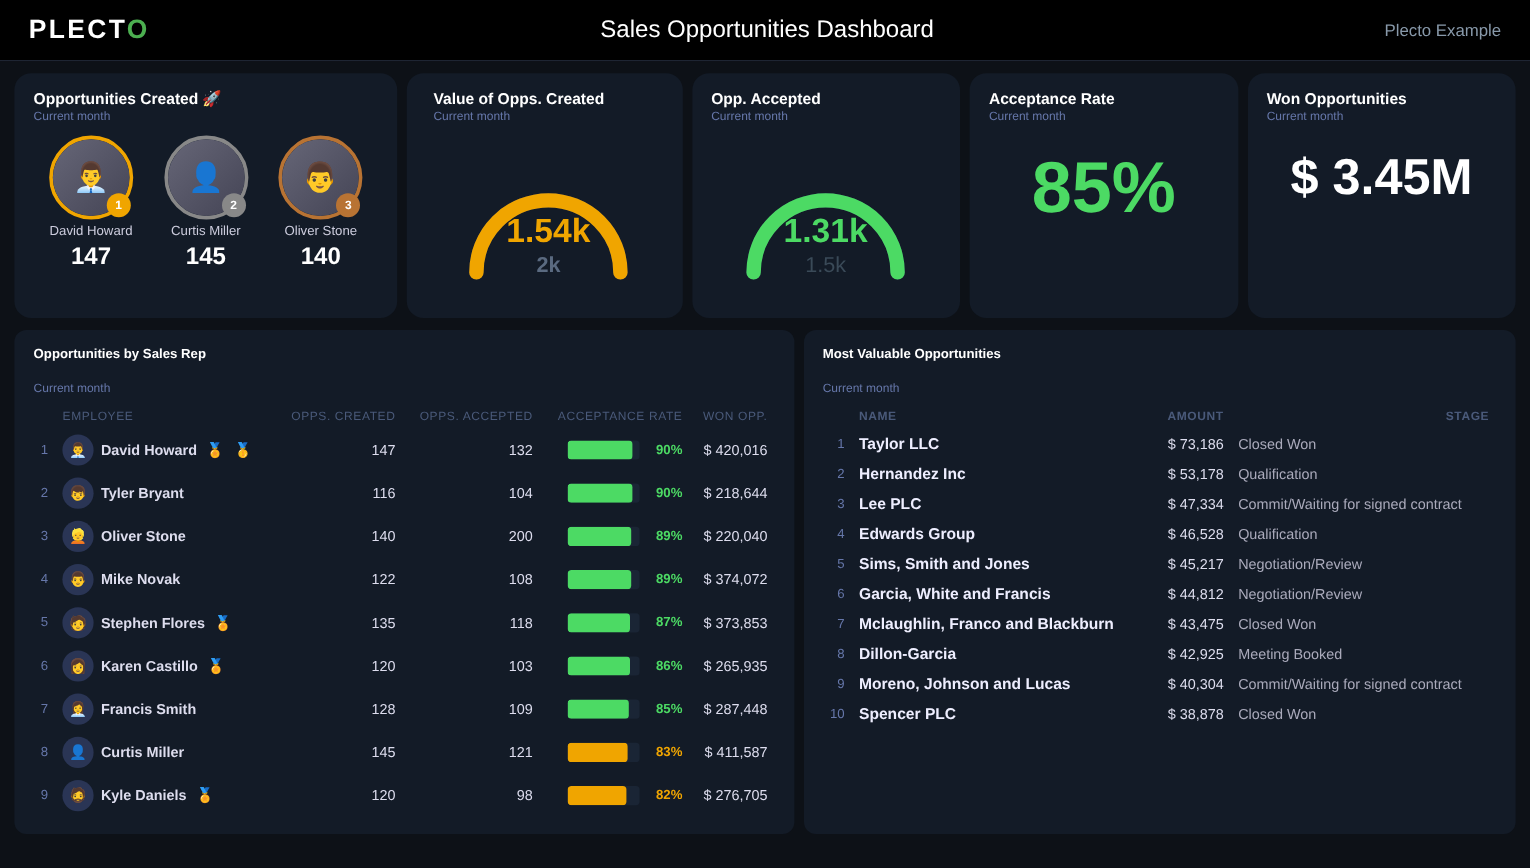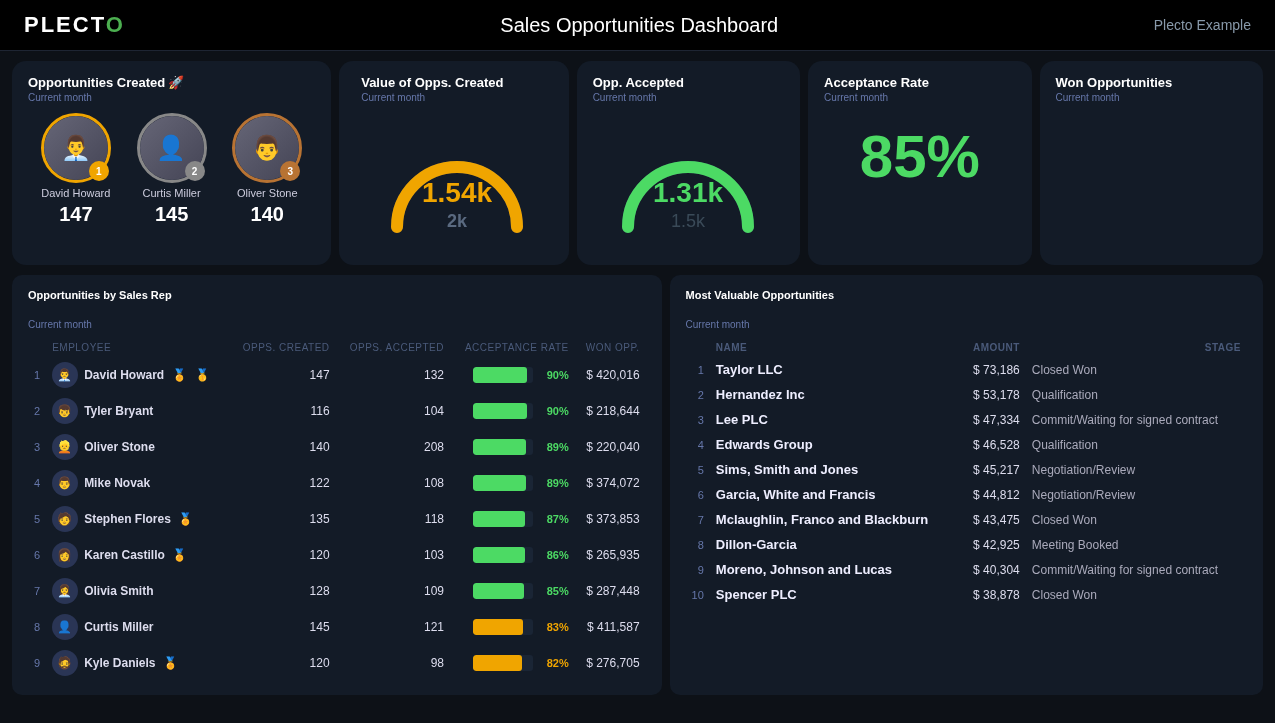--- a/index.html
+++ b/index.html
@@ -353,20 +353,23 @@
     <div class="kpi-title">Acceptance Rate</div>
     <div class="kpi-subtitle">Current month</div>
     <div class="gauge-container">
       <div class="acceptance-big">85%</div>
     </div>
   </div>
 
   <div class="kpi-card won-opp">
     <div class="kpi-title">Won Opportunities</div>
     <div class="kpi-subtitle">Current month</div>
+    <div class="gauge-container">
+      <div class="won-big">$ 3.45M</div>
+    </div>
   </div>
 
 </div>
 
 <div class="bottom-row">
 
   <div class="sales-table-card">
     <div class="section-title">Opportunities by Sales Rep</div>
     <div class="section-subtitle">Current month</div>
     <table class="data-table">
@@ -427,21 +430,21 @@
           <tr>
     <td class="left" style="color:#6677aa;font-size:11px;">3</td>
     <td class="left">
       <div class="employee-cell">
         <div class="emp-avatar">👱</div>
         <span class="emp-name">Oliver Stone</span>
 
       </div>
     </td>
     <td>140</td>
-    <td>208</td>
+    <td>200</td>
     <td>
       <div class="progress-bar-container">
         <div class="progress-bar">
           <div class="progress-fill green" style="width:53px"></div>
         </div>
         <span class="progress-label" style="color:#4cda64">89%</span>
       </div>
     </td>
     <td>$ 220,040</td>
   </tr>
@@ -506,21 +509,21 @@
         <span class="progress-label" style="color:#4cda64">86%</span>
       </div>
     </td>
     <td>$ 265,935</td>
   </tr>
           <tr>
     <td class="left" style="color:#6677aa;font-size:11px;">7</td>
     <td class="left">
       <div class="employee-cell">
         <div class="emp-avatar">👩‍💼</div>
-        <span class="emp-name">Olivia Smith</span>
+        <span class="emp-name">Francis Smith</span>
 
       </div>
     </td>
     <td>128</td>
     <td>109</td>
     <td>
       <div class="progress-bar-container">
         <div class="progress-bar">
           <div class="progress-fill green" style="width:51px"></div>
         </div>

